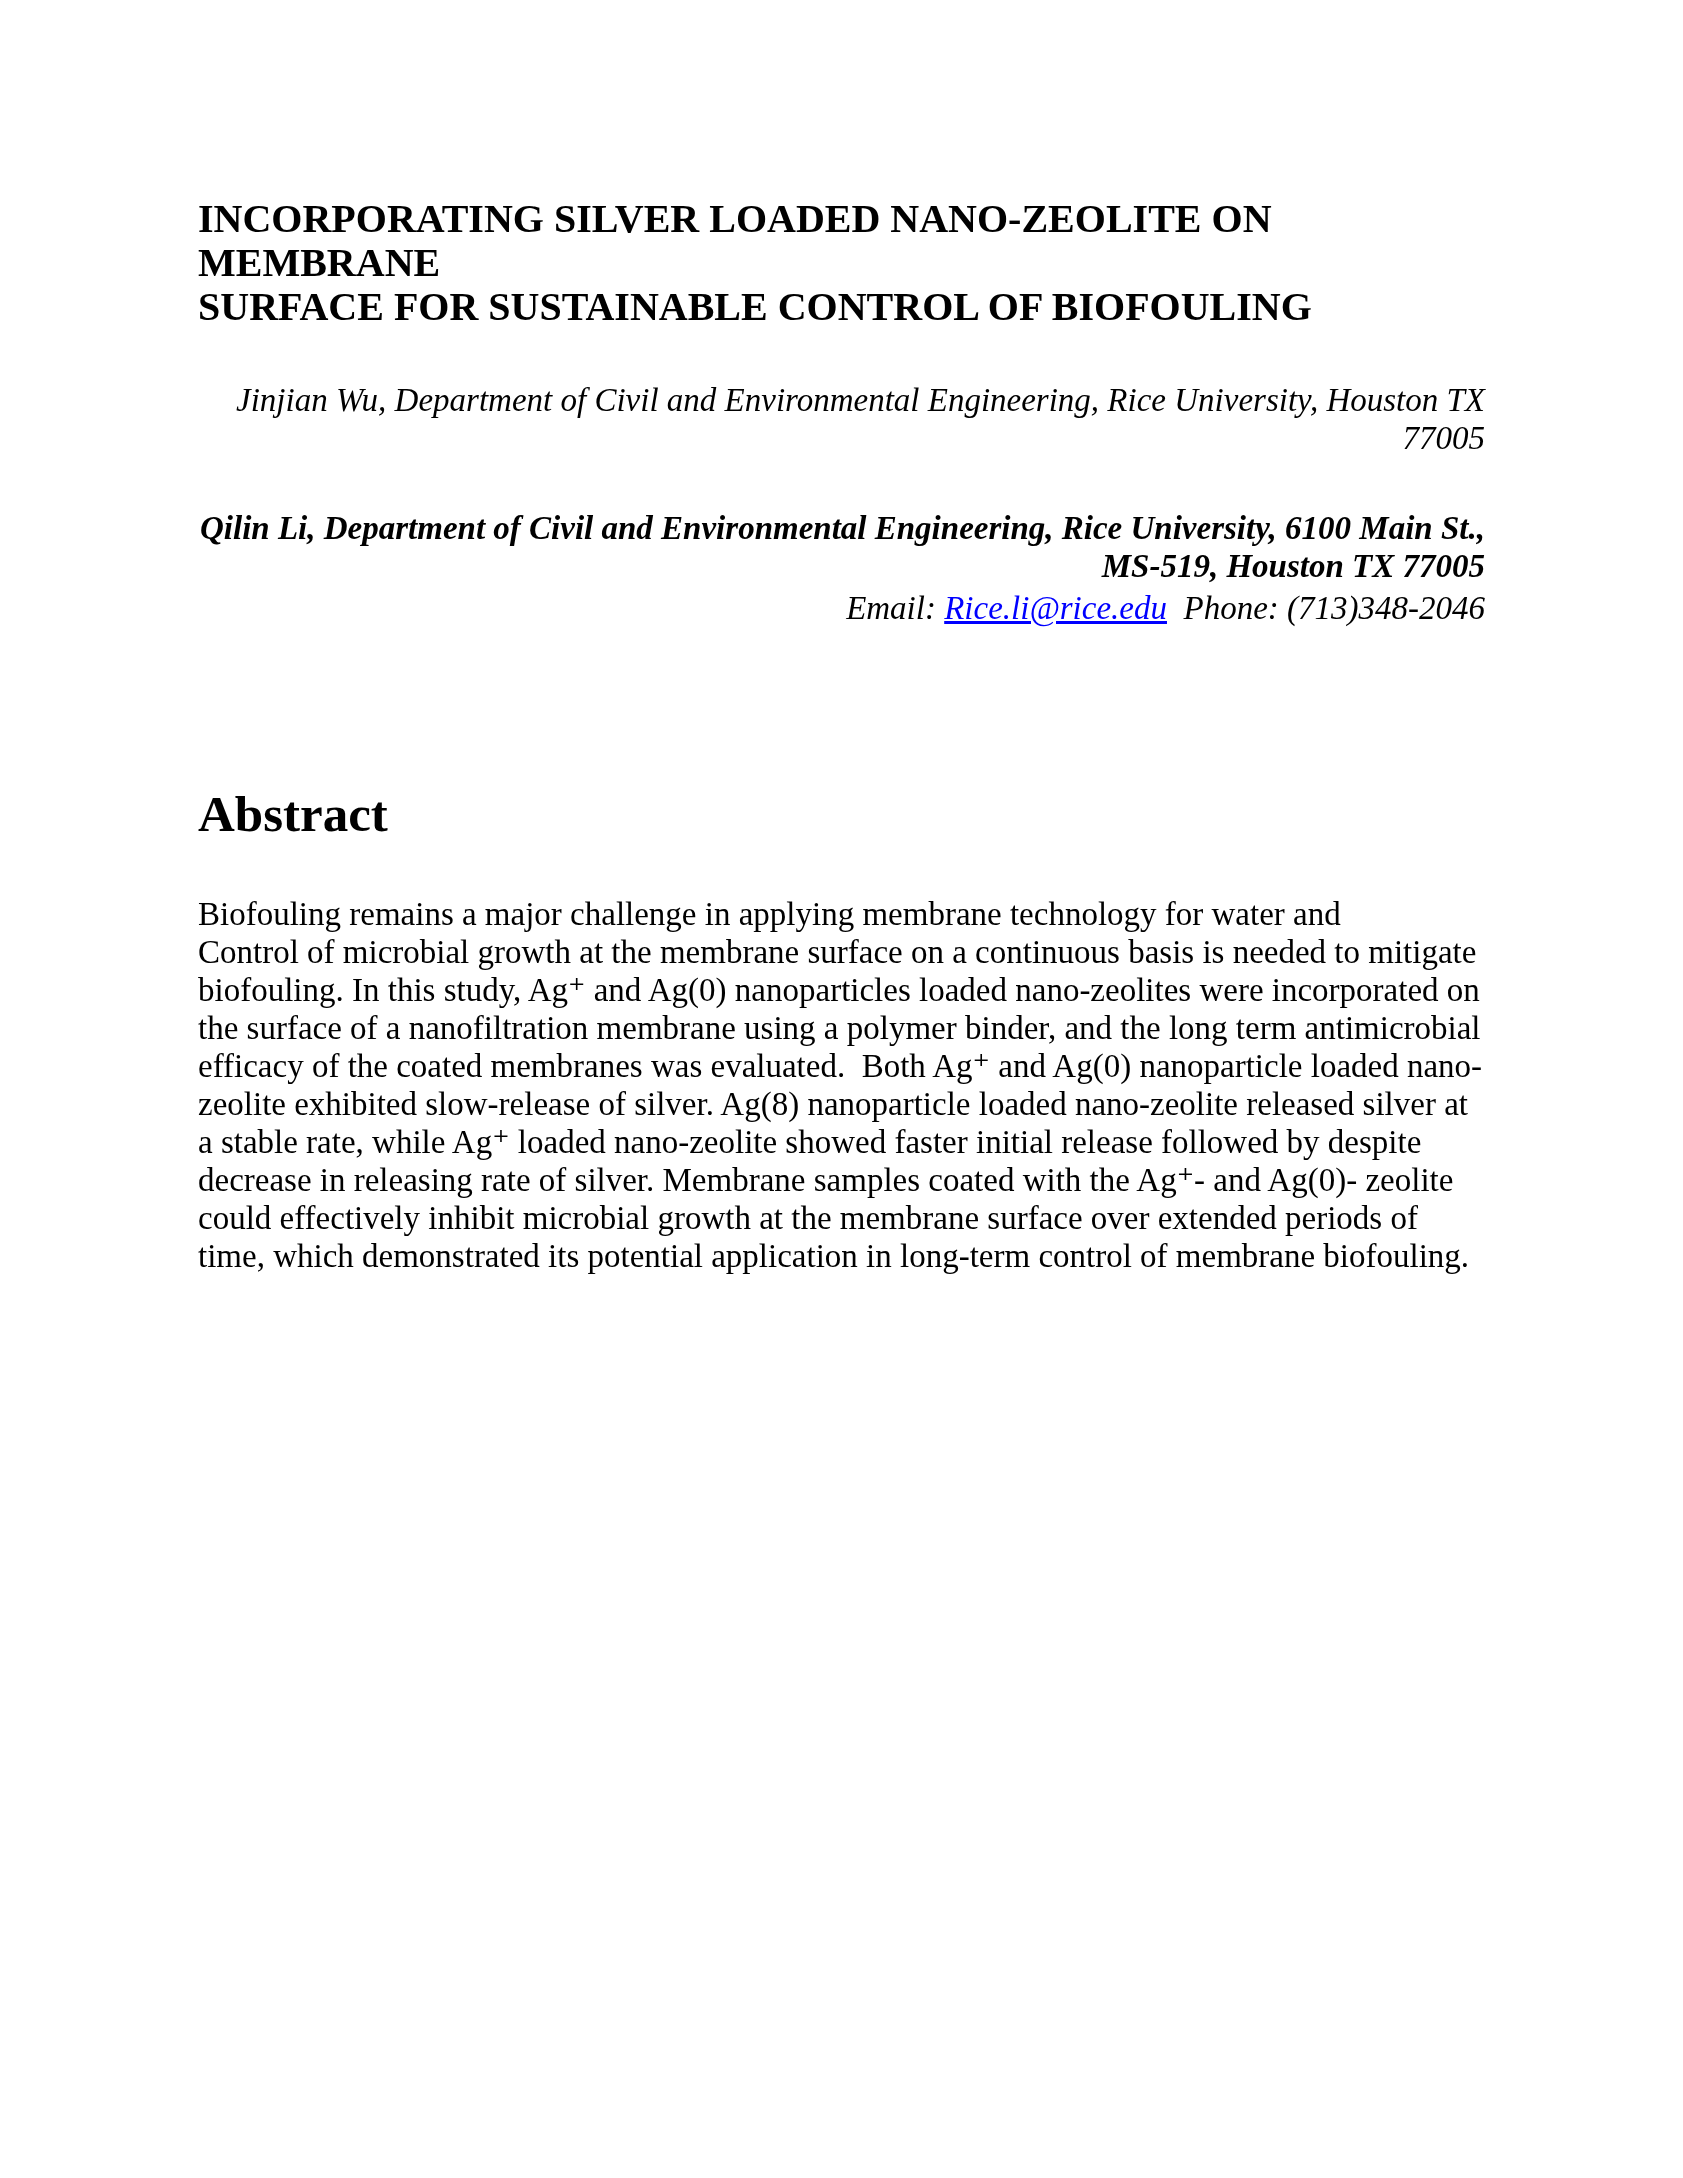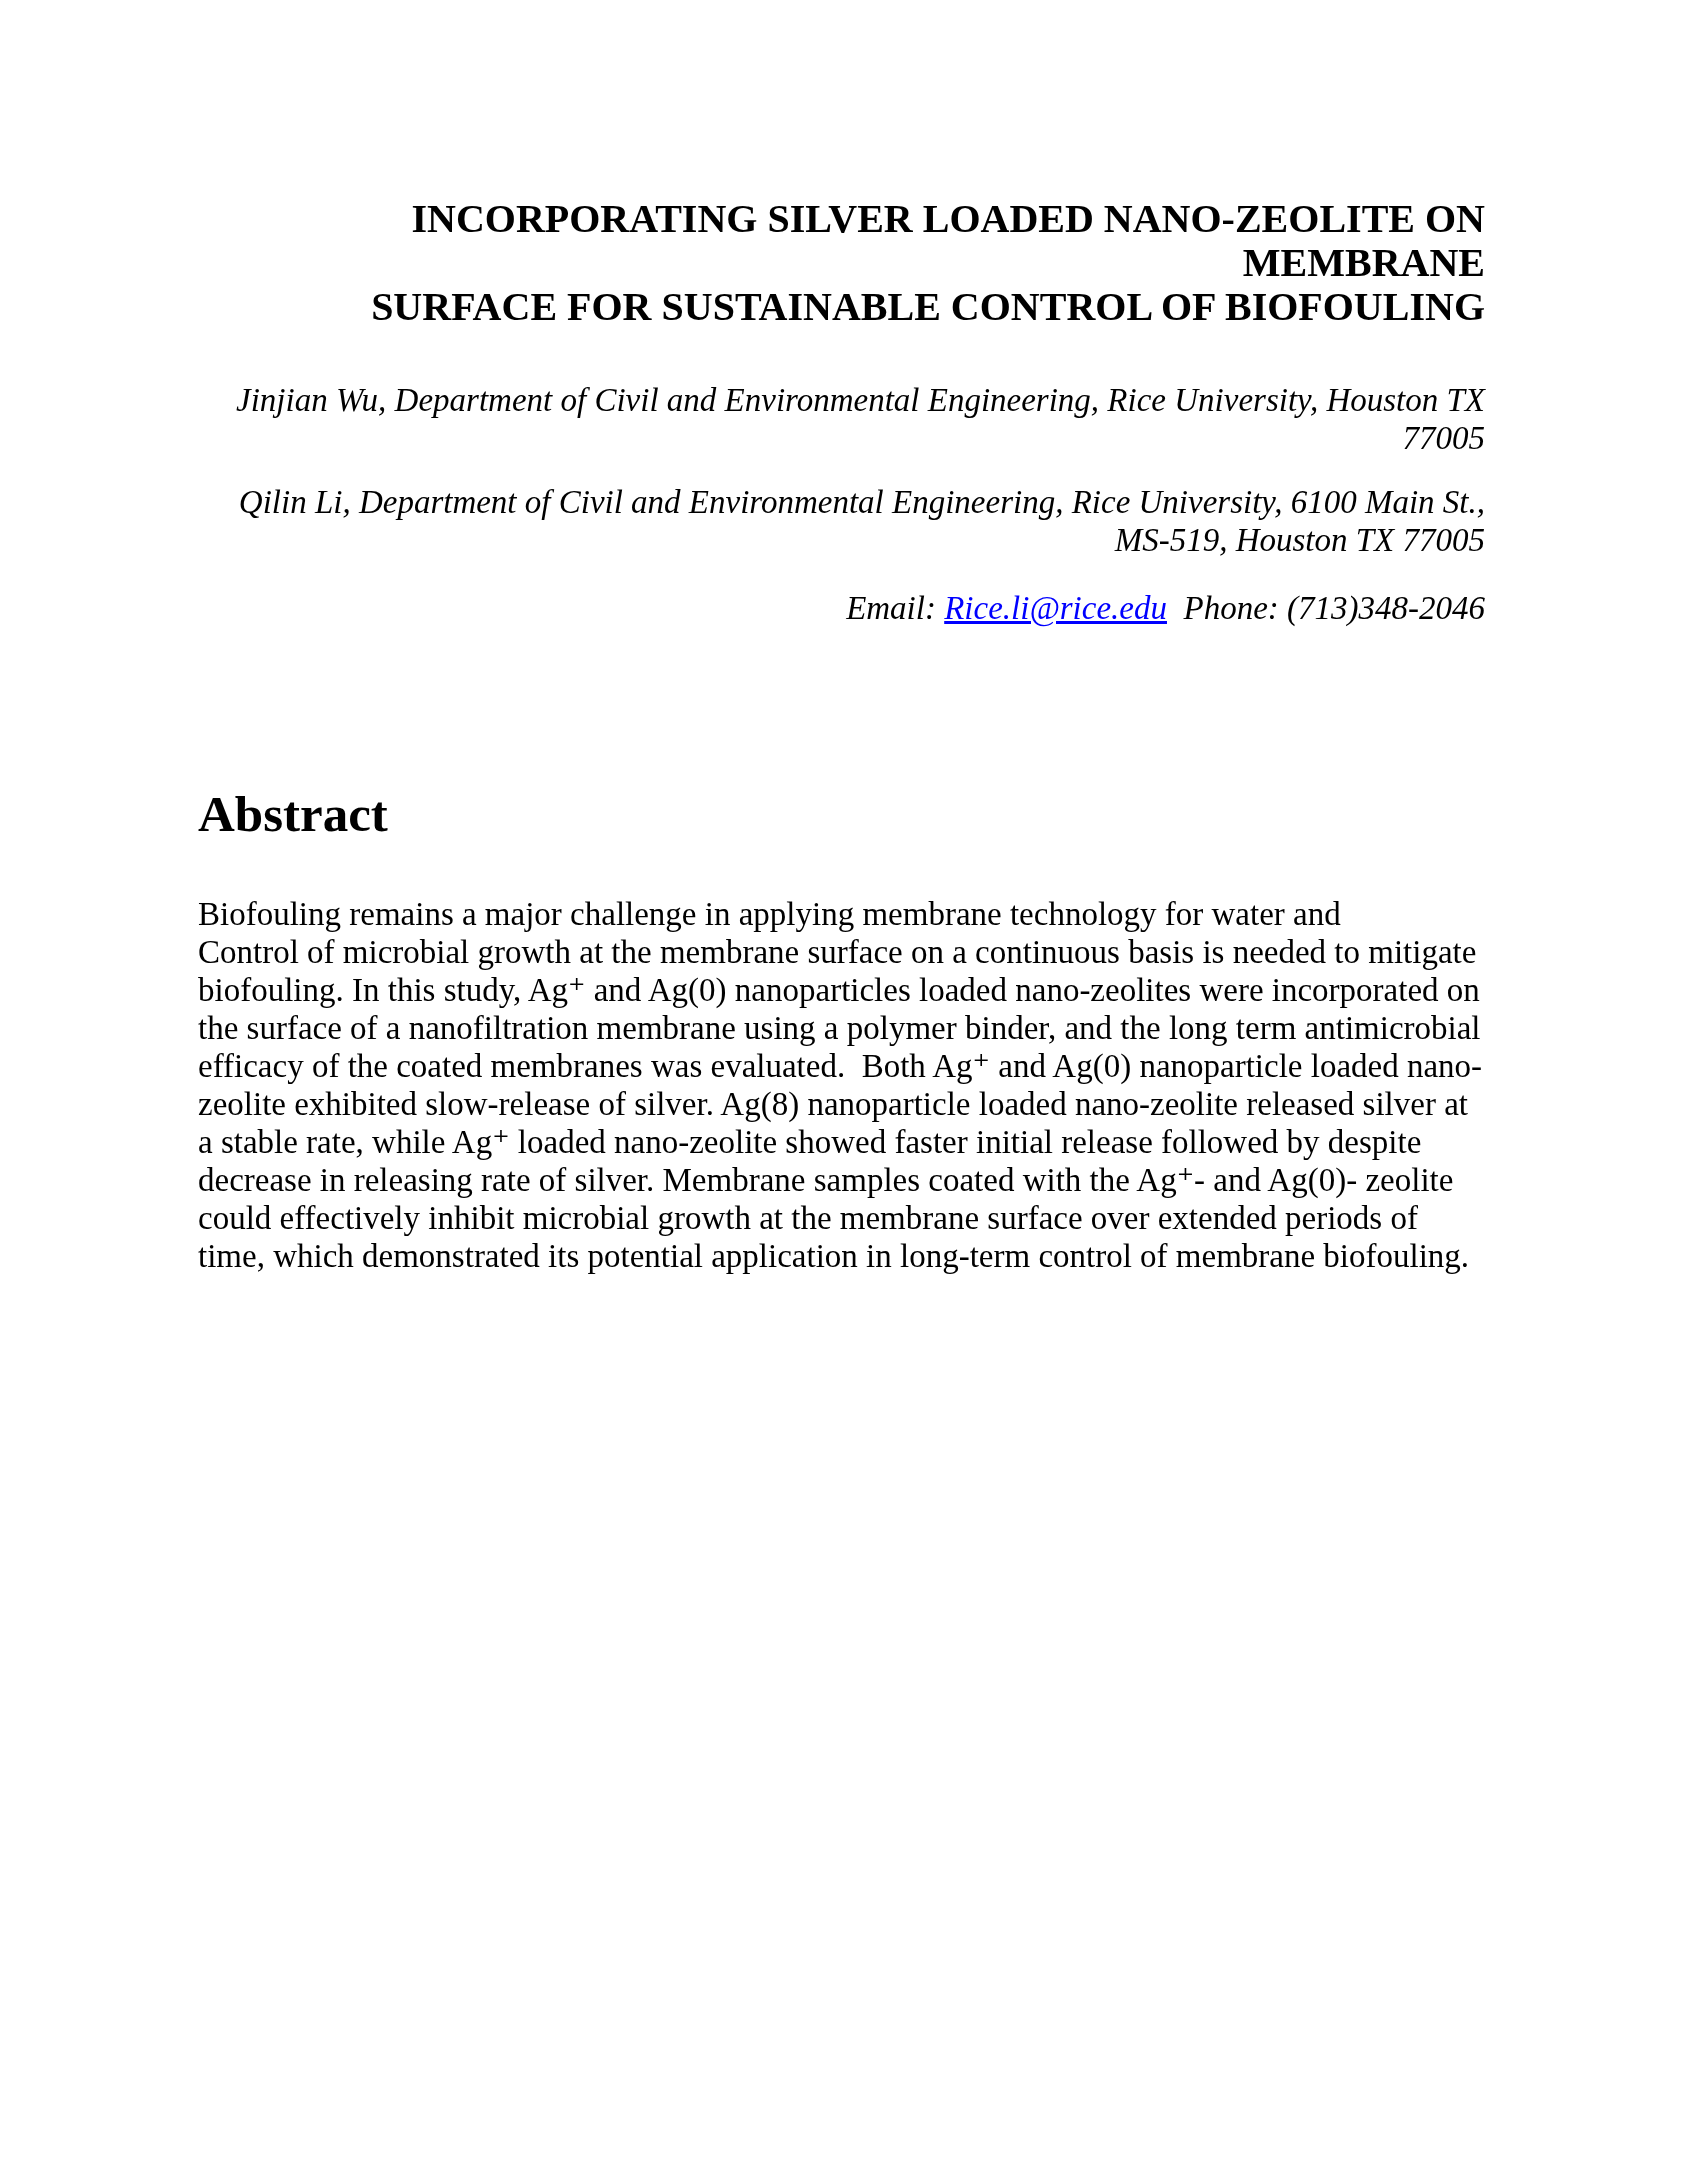--- a/index.html
+++ b/index.html
@@ -14,36 +14,36 @@
     background: #ffffff;
     font-family: "Liberation Serif", "DejaVu Serif", serif;
     color: #000000;
     overflow: hidden;
   }
   .paper-title {
     position: absolute;
     top: 197px;
     left: 198px;
     width: 1287px;
-    text-align: right;
+    text-align: left;
     font-weight: bold;
     font-size: 40px;
     line-height: 44px;
   }
   .byline {
     position: absolute;
     left: 198px;
     width: 1287px;
     text-align: right;
     font-style: italic;
     font-size: 33px;
     line-height: 38px;
   }
   #author1 { top: 381px; }
-  #author2 { top: 483px; }
+  #author2 { top: 509px; font-weight: bold; }
   #contact { top: 589px; }
   #contact span { white-space: pre; margin-top: 19px; }
   .email-link {
     color: #0000ff;
     text-decoration: underline;
     cursor: pointer;
   }
   .abstract-heading {
     position: absolute;
     top: 792px;

